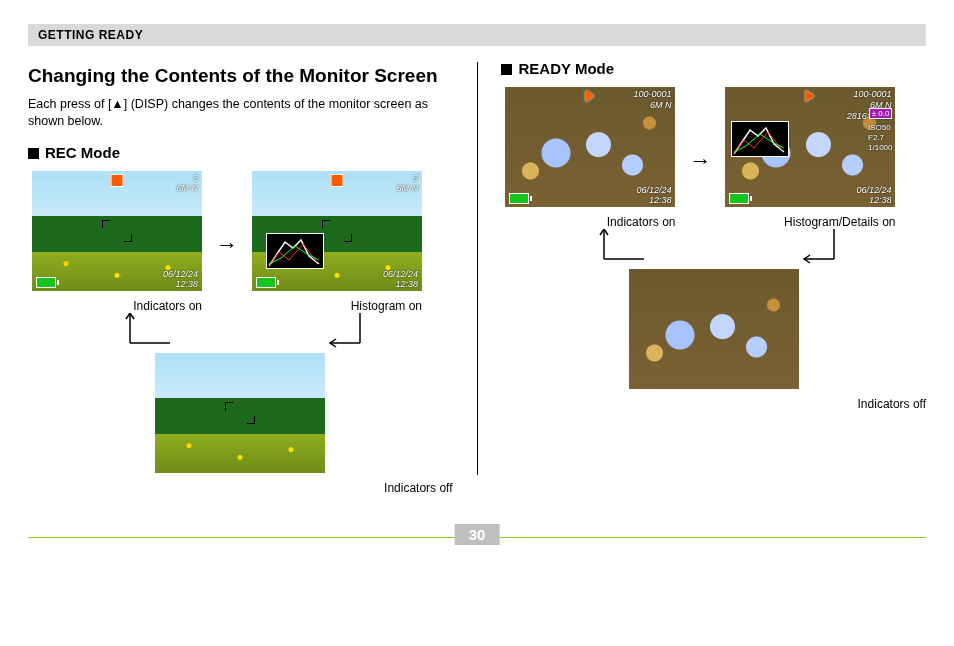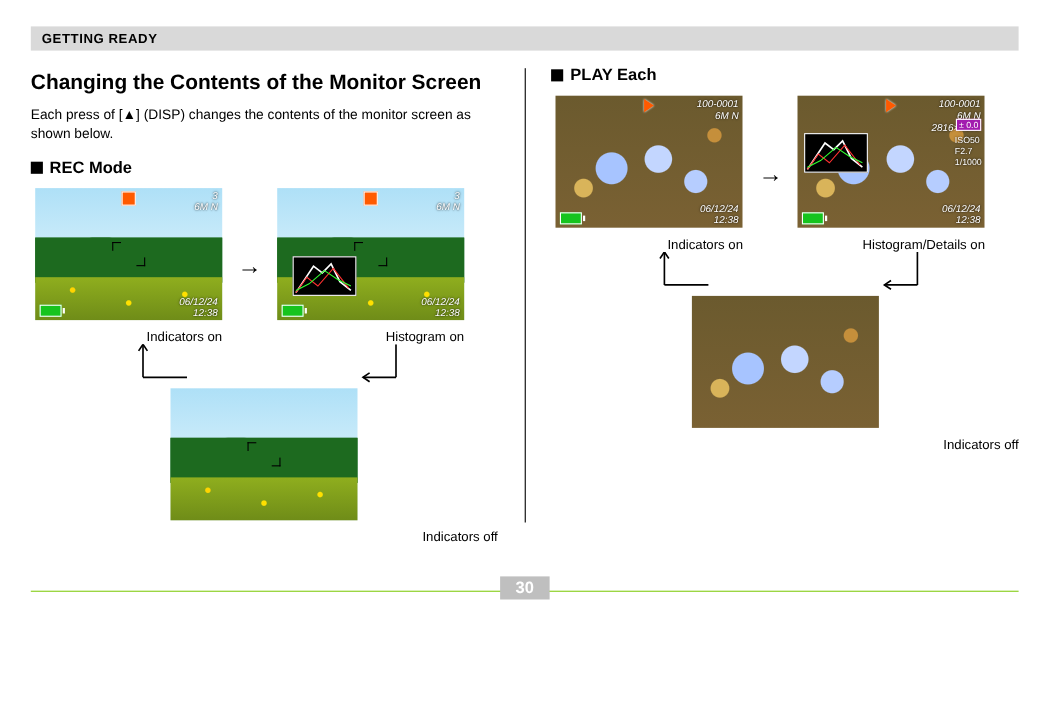--- a/index.html
+++ b/index.html
@@ -131,21 +131,21 @@
             <div class="grass"></div>
           <div class="focus"></div>
         </div>
         <div class="caption">Indicators off</div>
       </div>
     </div>
 
     <div class="divider"></div>
 
     <div class="col">
-      <div class="mode"><span class="sq"></span><span>PLAY Each</span></div>
+      <div class="mode"><span class="sq"></span><span>READY Mode</span></div>
 
       <div class="row" style="margin-left:4px;">
         <div>
           <div class="scene">
             <div class="flowers"></div>
             <div class="play-icon"></div>
             <div class="hud tr"><span>100-0001</span><br><span>6M N</span></div>
             <div class="hud br"><span>06/12/24</span><br><span>12:38</span></div>
             <div class="hud bl">
                 <div class="batt"></div>

